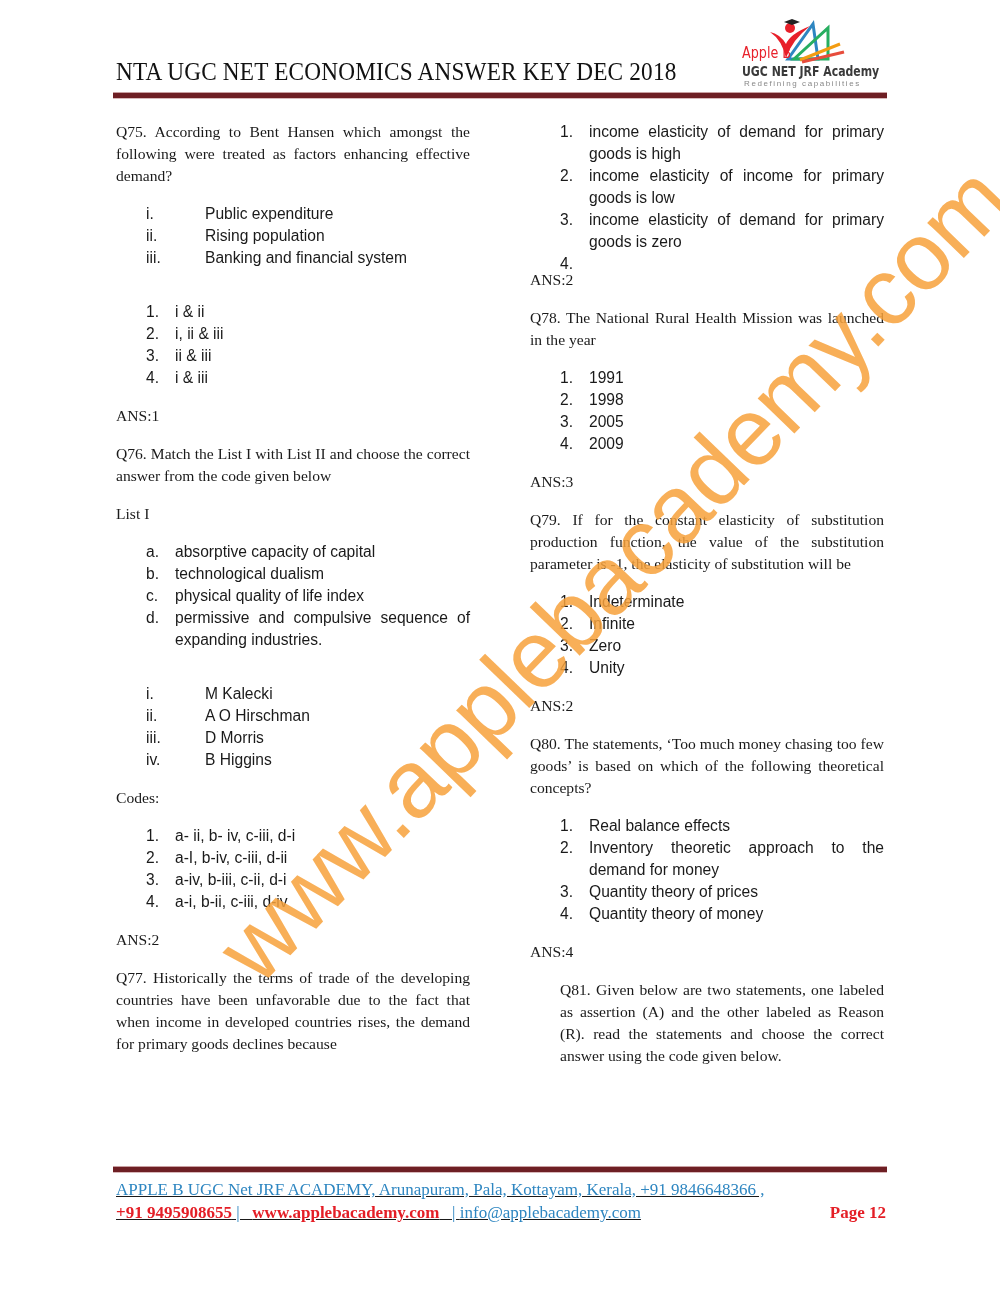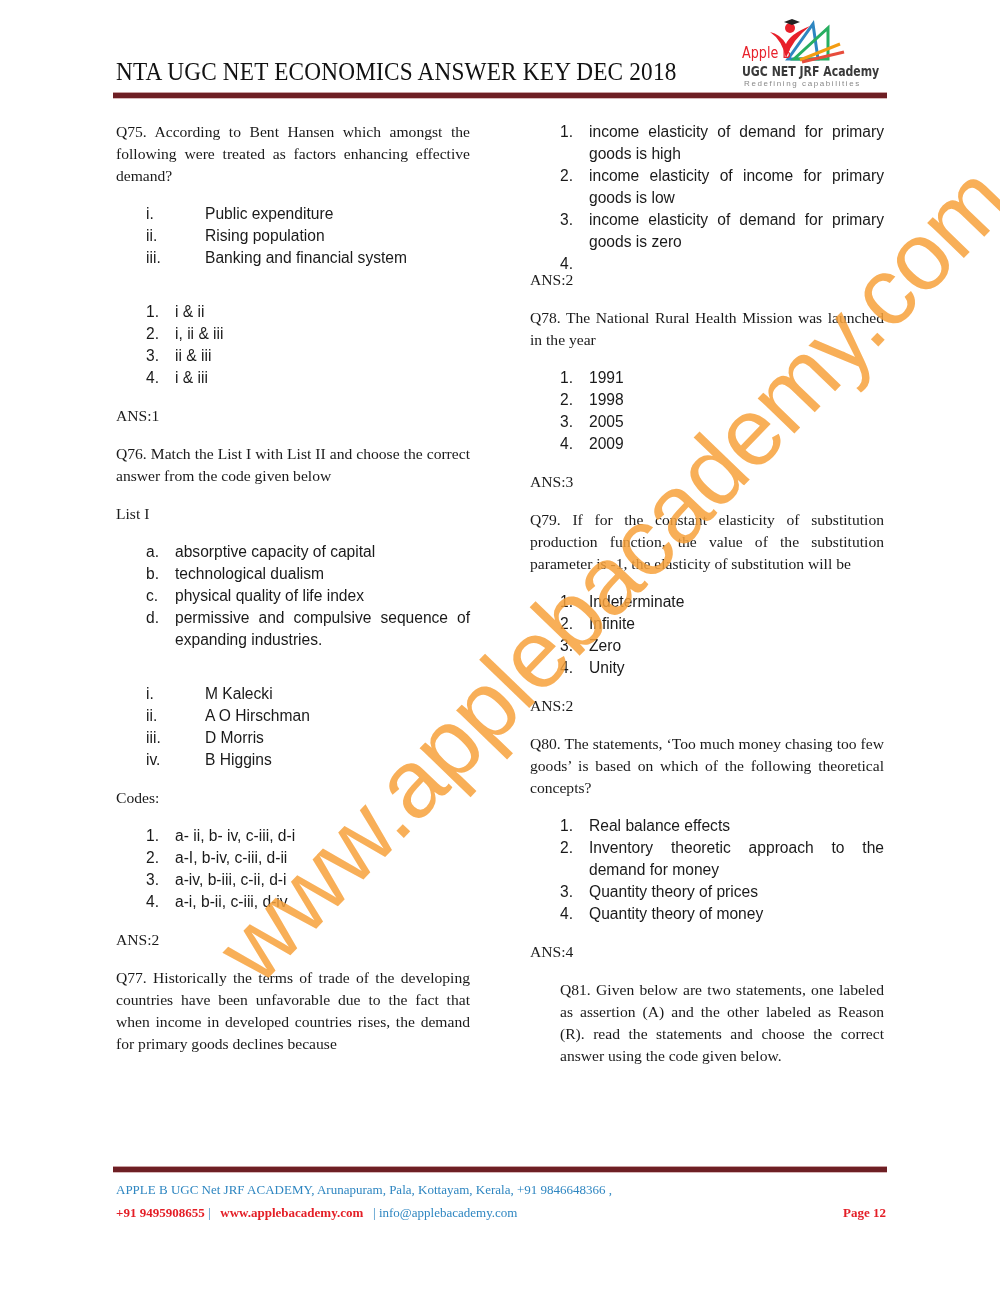--- a/index.html
+++ b/index.html
@@ -28,21 +28,21 @@
   .ol li { position: relative; padding-left: 59px; text-align: justify; }
   .ol li .num { position: absolute; left: 30px; top: 0; }
   .ol.roman li { padding-left: 89px; }
   .ol.roman li .num { left: 30px; }
   .q81 { padding-left: 30px; }
 
   .watermark { position: absolute; left: 110px; top: 615px; font-size: 96px; color: #f7a23c; opacity: 0.85;
                transform: rotate(-46deg); transform-origin: center; white-space: nowrap; width: 820px; text-align: center;
                pointer-events: none; font-family: "Liberation Sans", sans-serif; letter-spacing: -1px; }
 
-  .footer { position: absolute; left: 116px; top: 1178px; width: 770px; font-family: "Liberation Serif", "DejaVu Serif", serif; font-size: 13px; line-height: 23px; }
+  .footer { position: absolute; left: 116px; top: 1178px; width: 770px; font-family: "Liberation Serif", "DejaVu Serif", serif; font-size: 17px; line-height: 23px; text-decoration: underline; }
   .footer .blue { color: #2e86c1; }
   .footer .red { color: #e41e26; font-weight: bold; }
   .footer .page { position: absolute; right: 0; top: 23px; color: #e41e26; font-weight: bold; }
 </style>
 </head>
 <body>
 
 <div class="header-title">NTA UGC NET ECONOMICS ANSWER KEY DEC 2018</div>
 <div class="logo">
   <svg width="90" height="50" viewBox="0 0 90 50">

